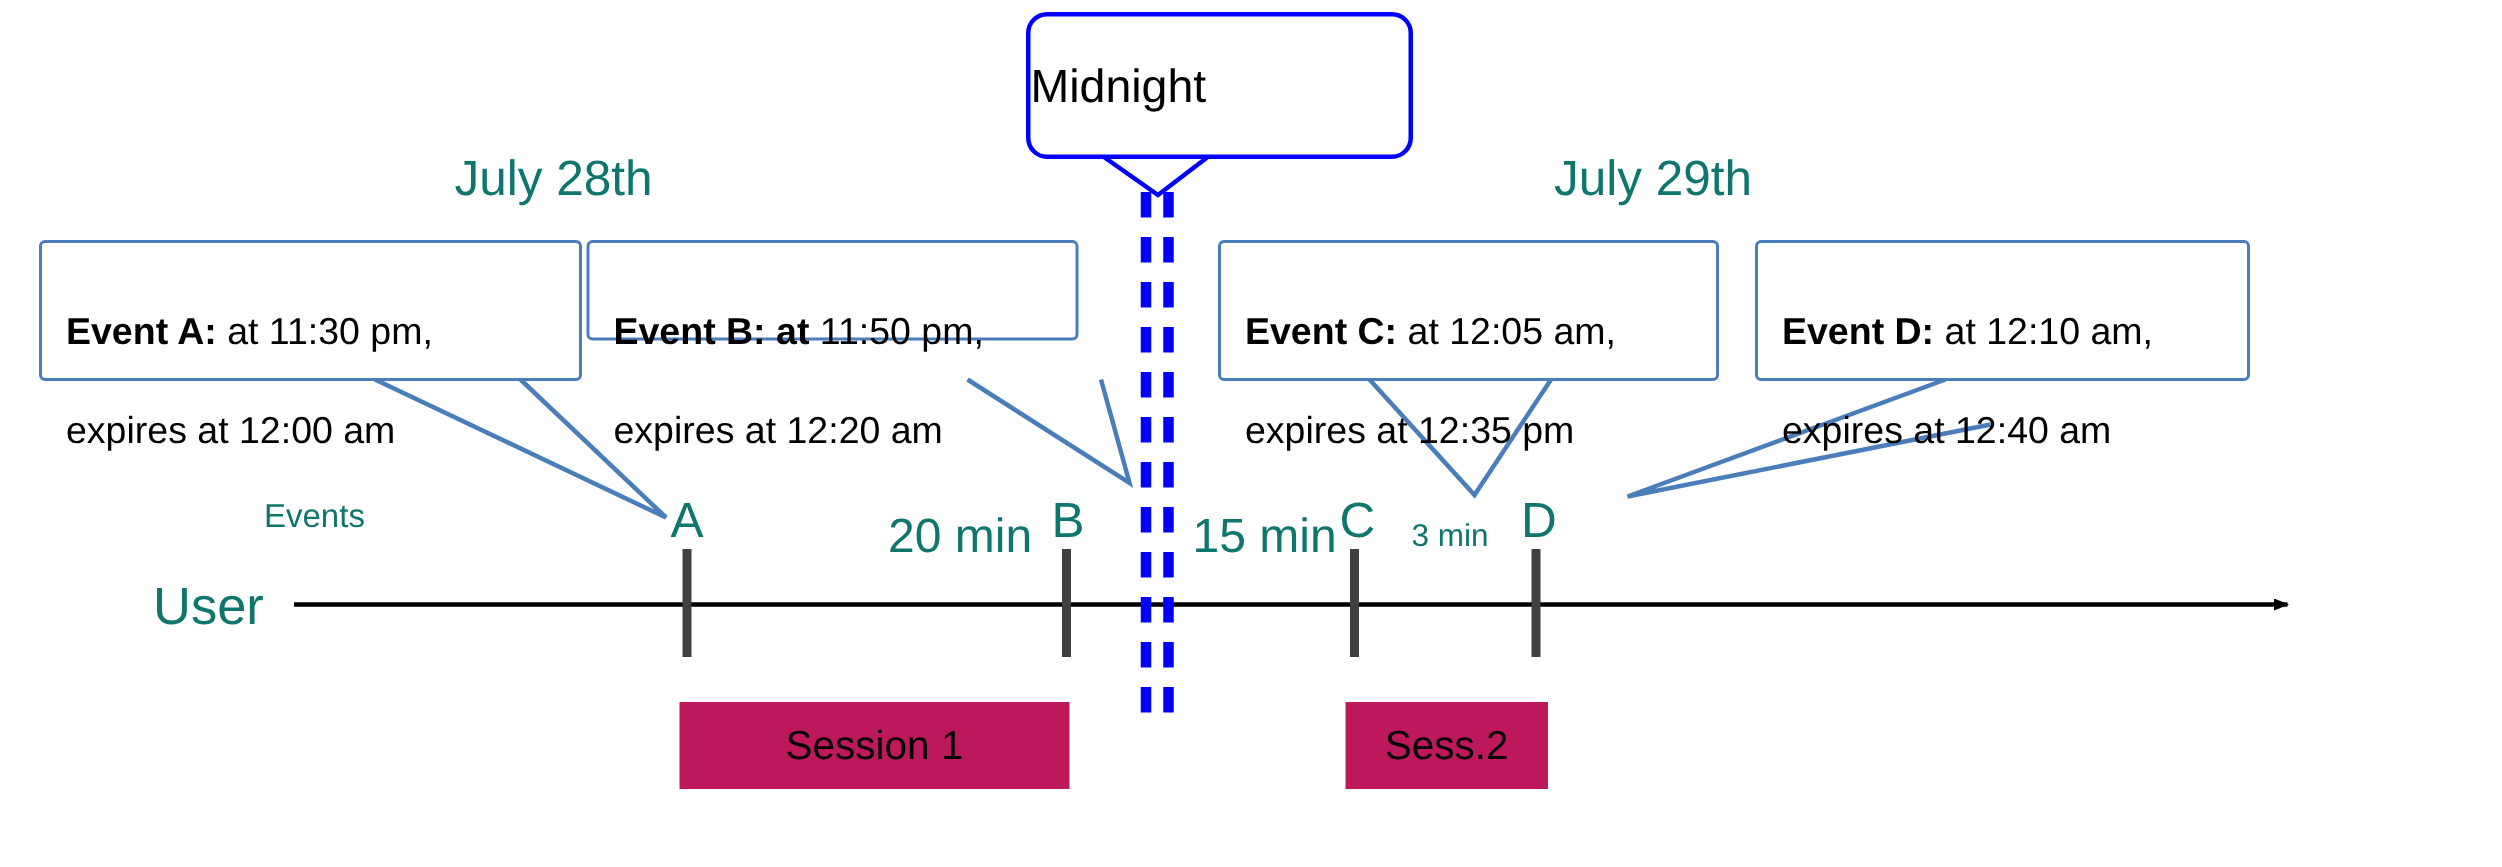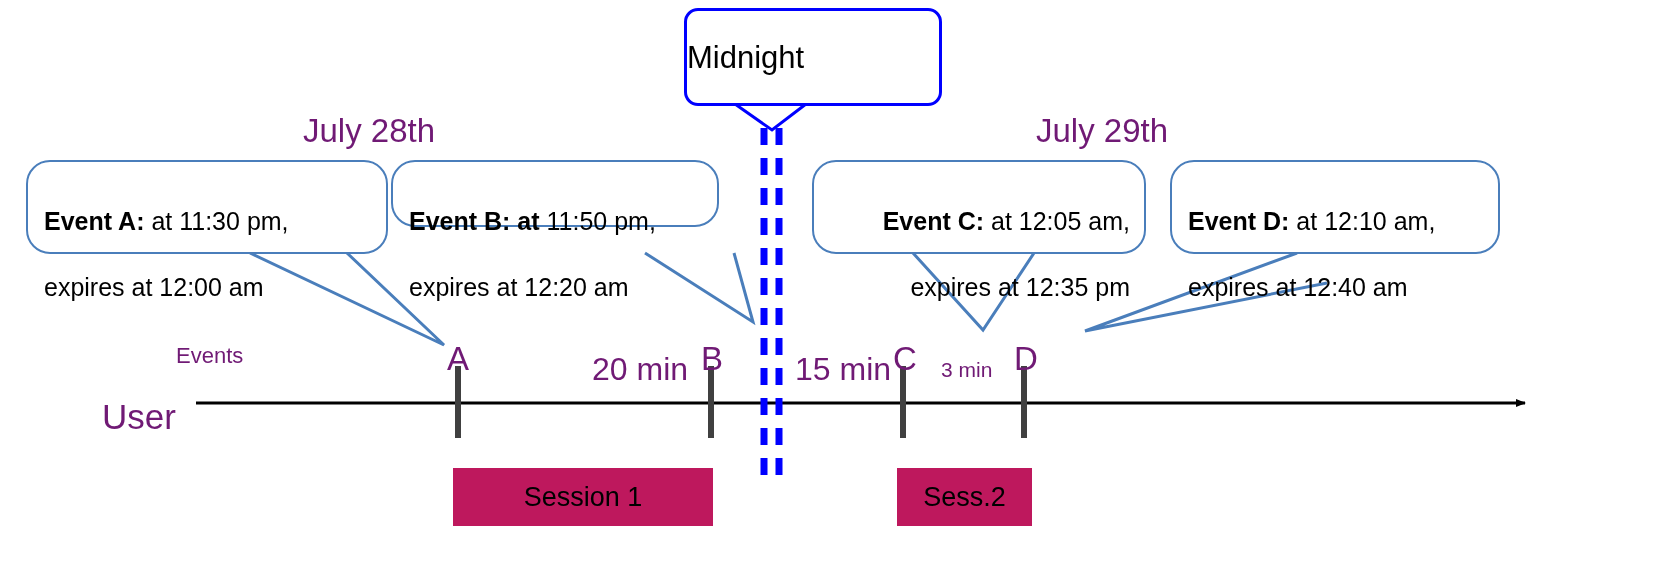--- a/index.html
+++ b/index.html
@@ -24,26 +24,26 @@
     width: 1668px;
     height: 578px;
     pointer-events: none;
   }
 
   
   .callout {
     position: absolute;
     box-sizing: border-box;
     border: 2px solid #4a7ebb;
-    border-radius: 24px;
+    border-radius: 4px;
     background: #ffffff;
     font-size: 25px;
     line-height: 1.32;
     color: #000000;
-    padding: 10px 14px 8px 16px;
+    padding: 10px 4px 8px 16px;
     white-space: pre-line;
     z-index: 3;
   }
   .callout b { font-weight: bold; }
 
   .midnight-box {
     position: absolute;
     box-sizing: border-box;
     border: 3px solid #0000ff;
     border-radius: 14px;
@@ -66,24 +66,23 @@
     align-items: center;
     justify-content: center;
     font-size: 27px;
     color: #000000;
     z-index: 2;
   }
 
   
   .label {
     position: absolute;
-    color: #701a75;
+    color: #0f766e;
     white-space: nowrap;
     z-index: 3;
-    margin-top: 12px;
   }
   .date-label   { font-size: 33px; }
   .axis-label   { font-size: 35px; }
   .events-label { font-size: 22px; }
   .evt-letter   { font-size: 33px; }
   .gap-label-lg { font-size: 32px; }
   .gap-label-sm { font-size: 21px; }
 </style>
 </head>
 <body>
@@ -128,21 +127,21 @@
   <div class="callout" style="left:26px; top:160px; width:362px; height:94px;">
     <b>Event A:</b><span> at 11:30 pm,</span><br>
     <span>expires at 12:00 am</span>
   </div>
 
   <div class="callout" style="left:391px; top:160px; width:328px; height:67px;">
     <b>Event B: at</b><span> 11:50 pm,</span><br>
     <span>expires at 12:20 am</span>
   </div>
 
-  <div class="callout" style="left:812px; top:160px; width:334px; height:94px;text-align:right;">
+  <div class="callout" style="left:812px; top:160px; width:334px; height:94px;">
     <b>Event C:</b><span> at 12:05 am,</span><br>
     <span>expires at 12:35 pm</span>
   </div>
 
   <div class="callout" style="left:1170px; top:160px; width:330px; height:94px;">
     <b>Event D:</b><span>  at 12:10 am,</span><br>
     <span>expires at 12:40 am</span>
   </div>
 
   <div class="label events-label" style="left:176px; top:331px;">Events</div>

